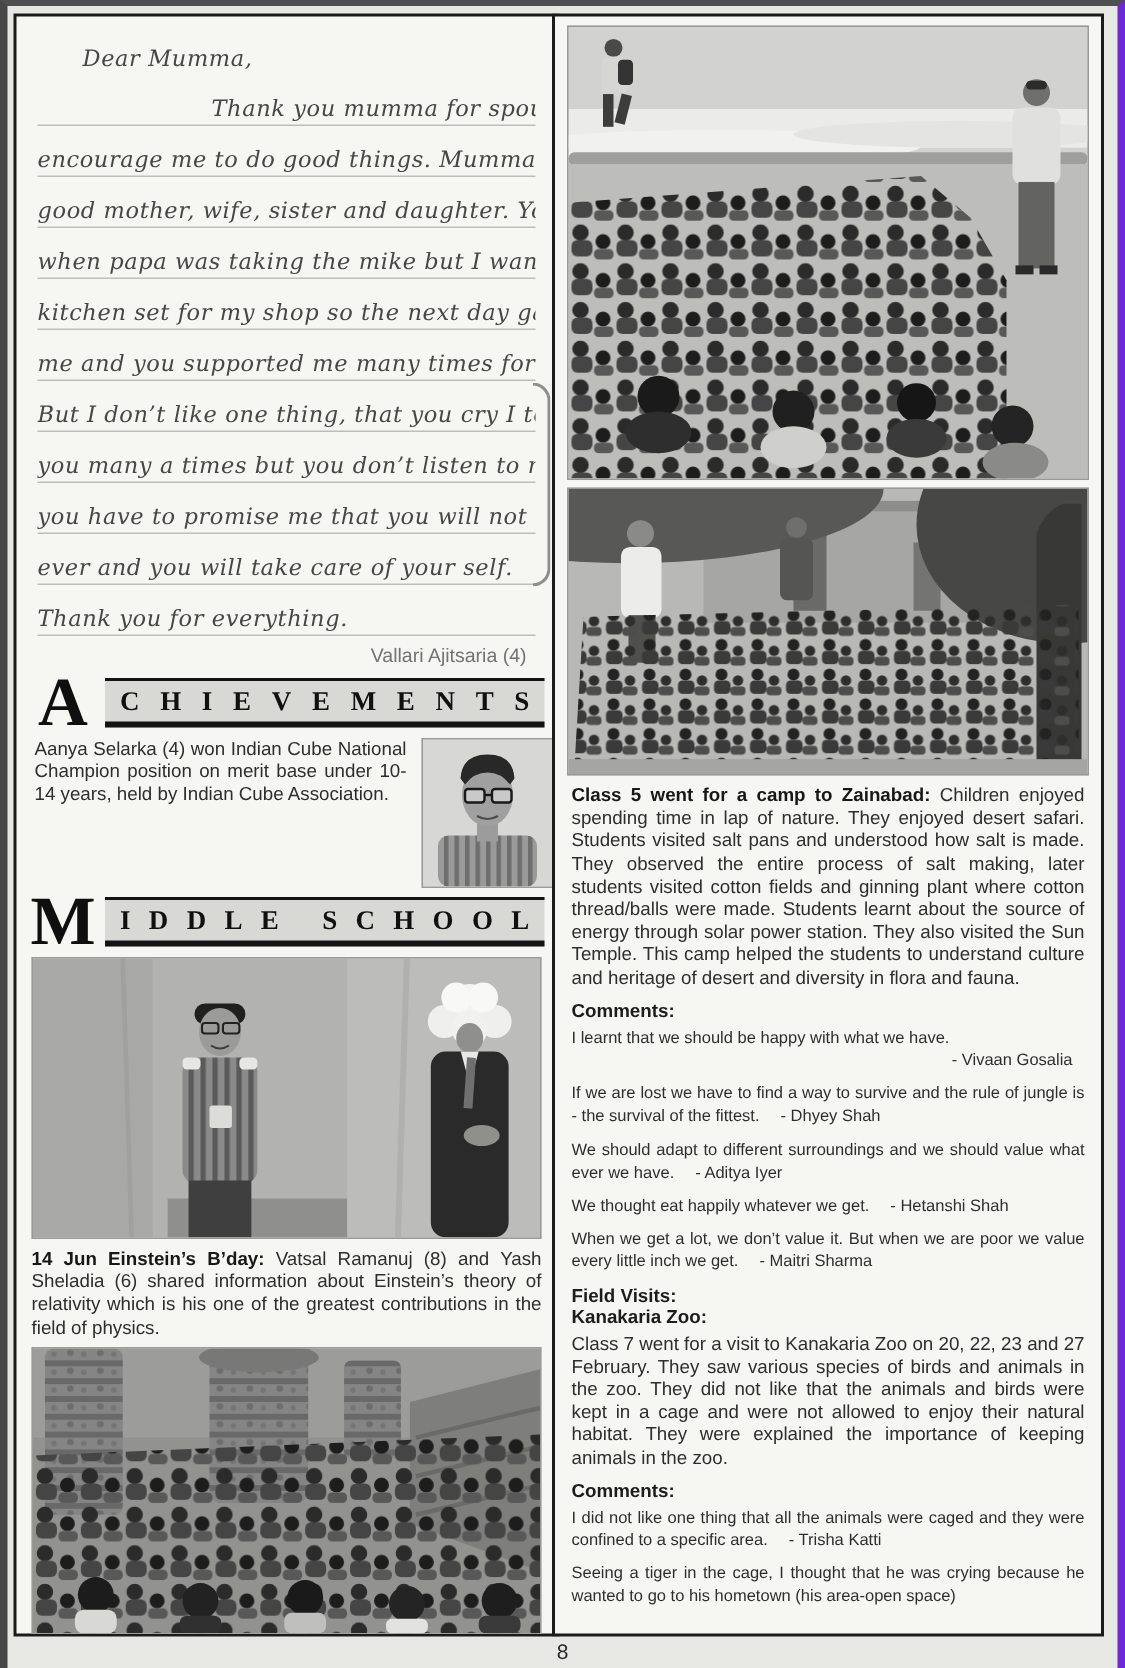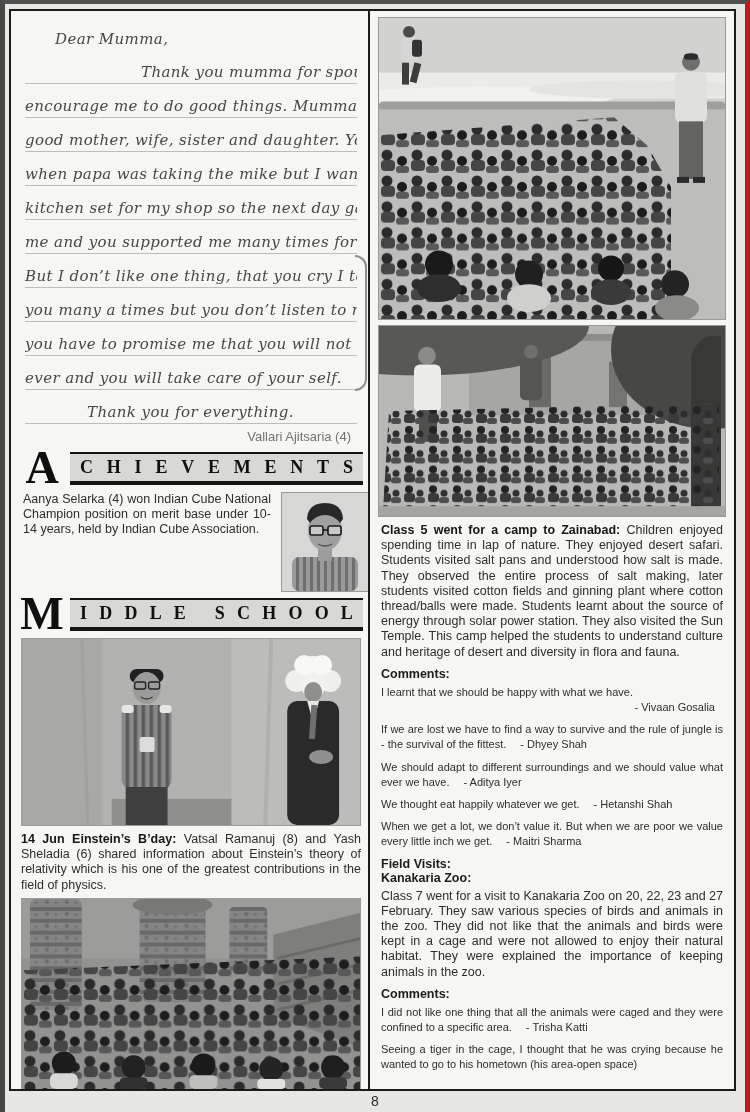--- a/index.html
+++ b/index.html
@@ -1,40 +1,40 @@
 <!DOCTYPE html>
 <html><head>
 <meta charset="utf-8">
 <style>
   * { margin:0; padding:0; box-sizing:border-box; }
   html,body { background:#cfcfcd; }
   .sheet {
     position:relative; width:750px; height:1112px; margin:0 auto;
     background:#e7e7e4;
-    border-left:5px solid #474747; border-top:4px solid #4f4f4f; border-right:5px solid #b91c1c;
+    border-left:5px solid #474747; border-top:4px solid #4f4f4f; border-right:5px solid #6d28d9;
     font-family:"Liberation Sans", sans-serif; color:#2e2e2e;
     overflow:hidden;
   }
   .col { position:absolute; top:5px; height:1082px; background:#f6f6f3; border:2px solid #1b1b1b; overflow:hidden; }
   .col-left  { left:4px;   width:364px; }
   .col-right { left:363px; width:368px; }
 
   
   .letter-wrap { position:relative; padding:5px 14px 0 14px; }
   .letter-line {
     height:34px; border-bottom:1px solid #bdbdb9;
     display:flex; align-items:flex-end;
     font-family:"DejaVu Serif", serif; font-style:italic;
     font-size:15px; letter-spacing:.4px; color:#474745;
     white-space:nowrap; overflow:hidden; padding-bottom:2px;
   }
   .letter-line.no-rule { border-bottom:none; }
   .letter-line.ind-sm span { margin-left:30px; }
   .letter-line.ind-lg span { margin-left:116px; }
-  .letter-line.ind-md span { margin-left:62px; }
+  .letter-line.ind-md span { }
   .bracket {
     position:absolute; right:4px; top:244px; width:12px; height:136px;
     border:2px solid #8e8e8a; border-left:none; border-radius:0 12px 12px 0;
   }
   .signature { text-align:right; padding:5px 20px 2px 0; font-size:13px; color:#737373; }
 
   
   .sec-hdr { display:flex; align-items:stretch; height:36px; margin:4px 8px 6px 8px; }
   .sec-initial {
     font-family:"Liberation Serif", serif; font-weight:700; font-size:46px; line-height:36px;

